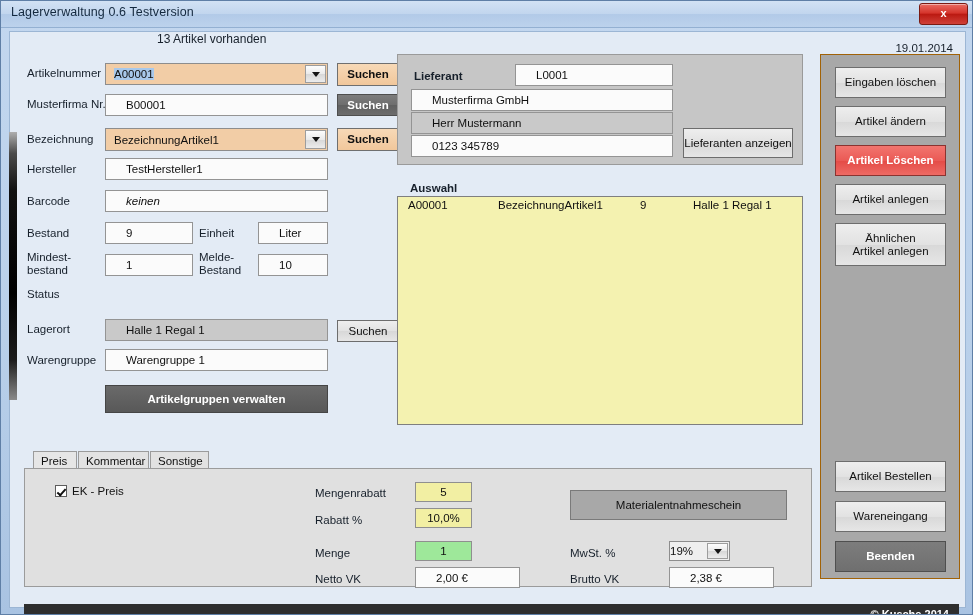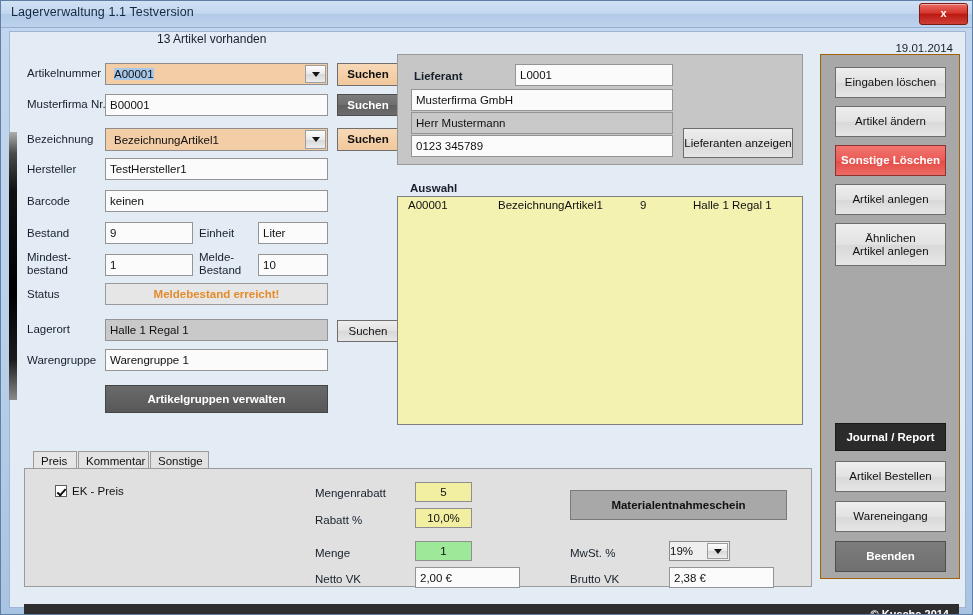--- a/index.html
+++ b/index.html
@@ -80,21 +80,21 @@
   .lbl.b { font-weight: bold; }
 
   
   .tf {
     position: absolute;
     box-sizing: border-box;
     border: 1px solid #949494;
     background: #f3f3f3;
     font-size: 11.5px;
     color: #101010;
-    padding: 0 0 0 4px;
+    padding: 0 0 0 20px;
     display: flex;
     align-items: center;
     font-family: "Liberation Sans", sans-serif;
     cursor: text;
   }
   .tf.grey  { background: #c9c9c9; }
   .tf.white { background: #fbfbfb; }
   .tf.status {
     color: #e58b2b;
     font-weight: bold;
@@ -198,21 +198,21 @@
   }
   .btn.greybold {
     background: linear-gradient(180deg, #7d7d7d 0%, #6f6f6f 100%);
     color: #fff;
     font-weight: bold;
     border-color: #4f4f4f;
   }
   .btn.greyflat {
     background: #a8a8a8;
     border-color: #7a7a7a;
-    font-weight: bold;
+    font-weight: normal;
     color: #111;
   }
 
   
   .panel {
     position: absolute;
     box-sizing: border-box;
     background: #c6c6c6;
     border: 1px solid #9a9a9a;
   }
@@ -334,21 +334,21 @@
     font-size: 11.5px;
     color: #17202b;
   }
 </style>
 </head>
 <body>
 
 <div id="window">
 
   <div id="titlebar">
-    <div id="title-text">Lagerverwaltung 1.1 Testversion</div>
+    <div id="title-text">Lagerverwaltung 0.6 Testversion</div>
     <div id="close-btn">x</div>
   </div>
 
   <div id="client">
 
     <div id="left-strip"></div>
 
     <div id="header-count">13 Artikel vorhanden</div>
     <div id="header-date">19.01.2014</div>
 
@@ -371,36 +371,35 @@
       <div class="arrow">
           <i></i>
         </div>
     </div>
     <div class="btn orange" style="left:327px; top:96px; width:62px; height:23px;">Suchen</div>
 
     <div class="lbl" style="left:17px; top:131px;">Hersteller</div>
     <div class="tf white" style="left:95px; top:126px; width:223px; height:22px;">TestHersteller1</div>
 
     <div class="lbl" style="left:17px; top:163px;">Barcode</div>
-    <div class="tf white" style="left:95px; top:158px; width:223px; height:22px;">keinen</div>
+    <div class="tf white" style="left:95px; top:158px; width:223px; height:22px;font-style:italic;">keinen</div>
 
     <div class="lbl" style="left:17px; top:195px;">Bestand</div>
     <div class="tf white" style="left:95px; top:190px; width:88px; height:22px;">9</div>
     <div class="lbl" style="left:189px; top:195px;">Einheit</div>
     <div class="tf white" style="left:248px; top:190px; width:70px; height:22px;">Liter</div>
 
     <div class="lbl" style="left:17px; top:219px;">Mindest-
 bestand</div>
     <div class="tf white" style="left:95px; top:222px; width:88px; height:22px;">1</div>
     <div class="lbl" style="left:189px; top:219px;">Melde-
 Bestand</div>
     <div class="tf white" style="left:248px; top:222px; width:70px; height:22px;">10</div>
 
     <div class="lbl" style="left:17px; top:256px;">Status</div>
-    <div class="tf status" style="left:95px; top:251px; width:223px; height:22px;">Meldebestand erreicht!</div>
 
     <div class="lbl" style="left:17px; top:291px;">Lagerort</div>
     <div class="tf grey" style="left:95px; top:287px; width:223px; height:22px;">Halle 1 Regal 1</div>
     <div class="btn plain" style="left:327px; top:288px; width:62px; height:22px;">Suchen</div>
 
     <div class="lbl" style="left:17px; top:322px;">Warengruppe</div>
     <div class="tf white" style="left:95px; top:317px; width:223px; height:22px;">Warengruppe 1</div>
 
     <div class="btn darkgrey" style="left:95px; top:353px; width:223px; height:28px;">Artikelgruppen verwalten</div>
 
@@ -419,25 +418,24 @@
         <span class="c0">A00001</span>
         <span class="c1">BezeichnungArtikel1</span>
         <span class="c2">9</span>
         <span class="c3">Halle 1 Regal 1</span>
       </div>
     </div>
 
     <div id="rail">
       <div class="btn plain" style="left:14px; top:12px;  width:111px; height:31px;">Eingaben löschen</div>
       <div class="btn plain" style="left:14px; top:51px;  width:111px; height:31px;">Artikel ändern</div>
-      <div class="btn red" style="left:14px; top:90px;  width:111px; height:31px;">Sonstige Löschen</div>
+      <div class="btn red" style="left:14px; top:90px;  width:111px; height:31px;">Artikel Löschen</div>
       <div class="btn plain" style="left:14px; top:129px; width:111px; height:31px;">Artikel anlegen</div>
       <div class="btn plain" style="left:14px; top:168px; width:111px; height:43px;">Ähnlichen
 Artikel anlegen</div>
-      <div class="btn black" style="left:14px; top:368px; width:111px; height:28px;">Journal / Report</div>
       <div class="btn plain" style="left:14px; top:406px; width:111px; height:31px;">Artikel Bestellen</div>
       <div class="btn plain" style="left:14px; top:446px; width:111px; height:31px;">Wareneingang</div>
       <div class="btn greybold" style="left:14px; top:486px; width:111px; height:31px;">Beenden</div>
     </div>
 
     <div id="tabpanel">
       <div id="tabstrip">
         <div class="tab active" style="left:9px;  width:44px;">Preis</div>
         <div class="tab" style="left:54px; width:71px;">Kommentar</div>
         <div class="tab" style="left:126px;width:59px;">Sonstige</div>

